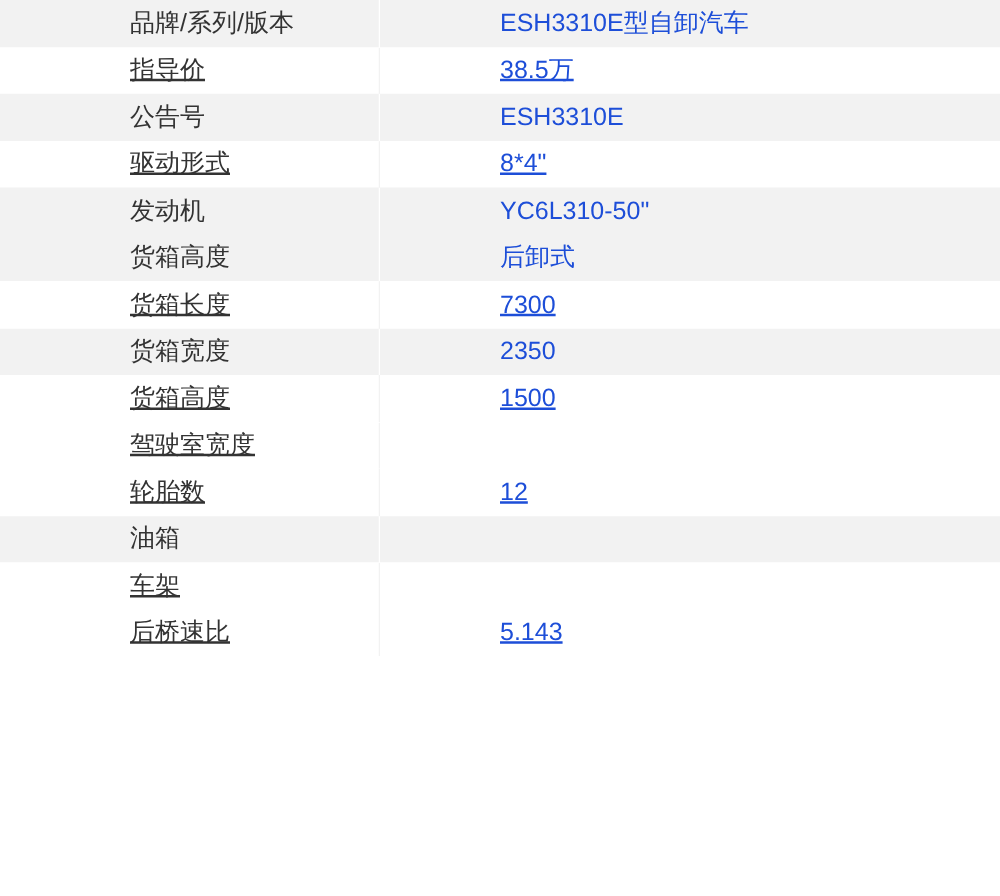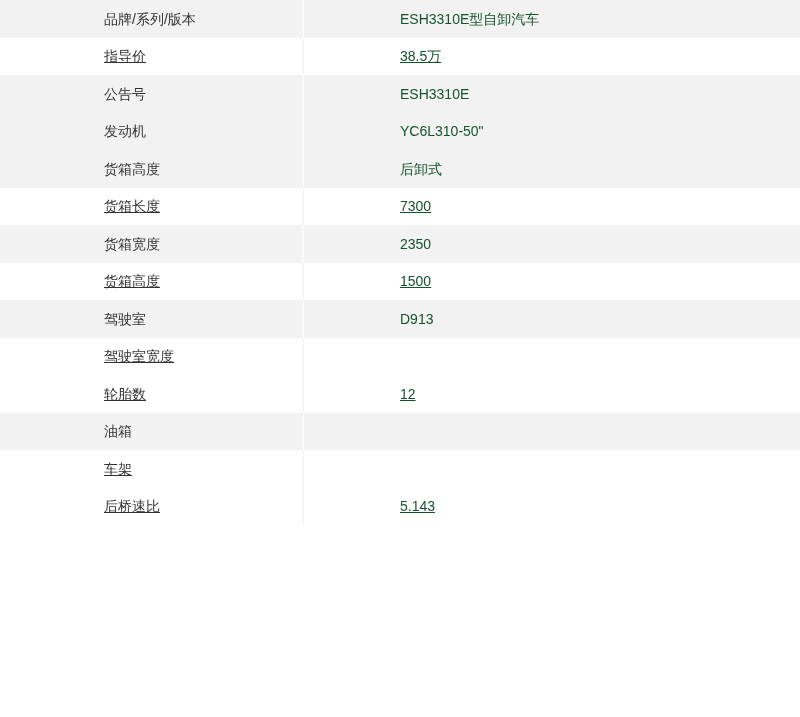--- a/index.html
+++ b/index.html
@@ -16,35 +16,35 @@
     width: 800px;
     border-collapse: collapse;
     table-layout: fixed;
   }
   .spec-table col.c-label { width: 304px; }
   .spec-table col.c-value { width: 496px; }
 
   .spec-table tr { height: 37.5px; }
 
   .spec-table td {
-    font-size: 14px;
+    font-size: 20px;
     color: #333333;
     vertical-align: middle;
     padding: 0;
     border: none;
     line-height: 18px;
   }
   td.label {
     padding-left: 104px;
     color: #333333;
     white-space: nowrap;
   }
   td.value {
     padding-left: 96px;
-    color: #14532d;
+    color: #1d4ed8;
     white-space: nowrap;
   }
   
   tr.odd td { background: #f2f2f2; }
   tr.even td { background: #ffffff; text-decoration: underline; }
 
   
   td.label {
     box-shadow: inset -1px 0 0 #ffffff;
   }
@@ -66,43 +66,43 @@
         <td class="value">ESH3310E型自卸汽车</td>
       </tr>
       <tr class="even">
         <td class="label">指导价</td>
         <td class="value">38.5万</td>
       </tr>
       <tr class="odd">
         <td class="label">公告号</td>
         <td class="value">ESH3310E</td>
       </tr>
+      <tr class="even">
+        <td class="label">驱动形式</td>
+        <td class="value">8*4"</td>
+      </tr>
       <tr class="odd">
         <td class="label">发动机</td>
         <td class="value">YC6L310-50"</td>
       </tr>
       <tr class="odd">
         <td class="label">货箱高度</td>
         <td class="value">后卸式</td>
       </tr>
       <tr class="even">
         <td class="label">货箱长度</td>
         <td class="value">7300</td>
       </tr>
       <tr class="odd">
         <td class="label">货箱宽度</td>
         <td class="value">2350</td>
       </tr>
       <tr class="even">
         <td class="label">货箱高度</td>
         <td class="value">1500</td>
-      </tr>
-      <tr class="odd">
-        <td class="label">驾驶室</td>
-        <td class="value">D913</td>
       </tr>
       <tr class="even">
         <td class="label">驾驶室宽度</td>
         <td class="value"></td>
       </tr>
       <tr class="even">
         <td class="label">轮胎数</td>
         <td class="value">12</td>
       </tr>
       <tr class="odd">

